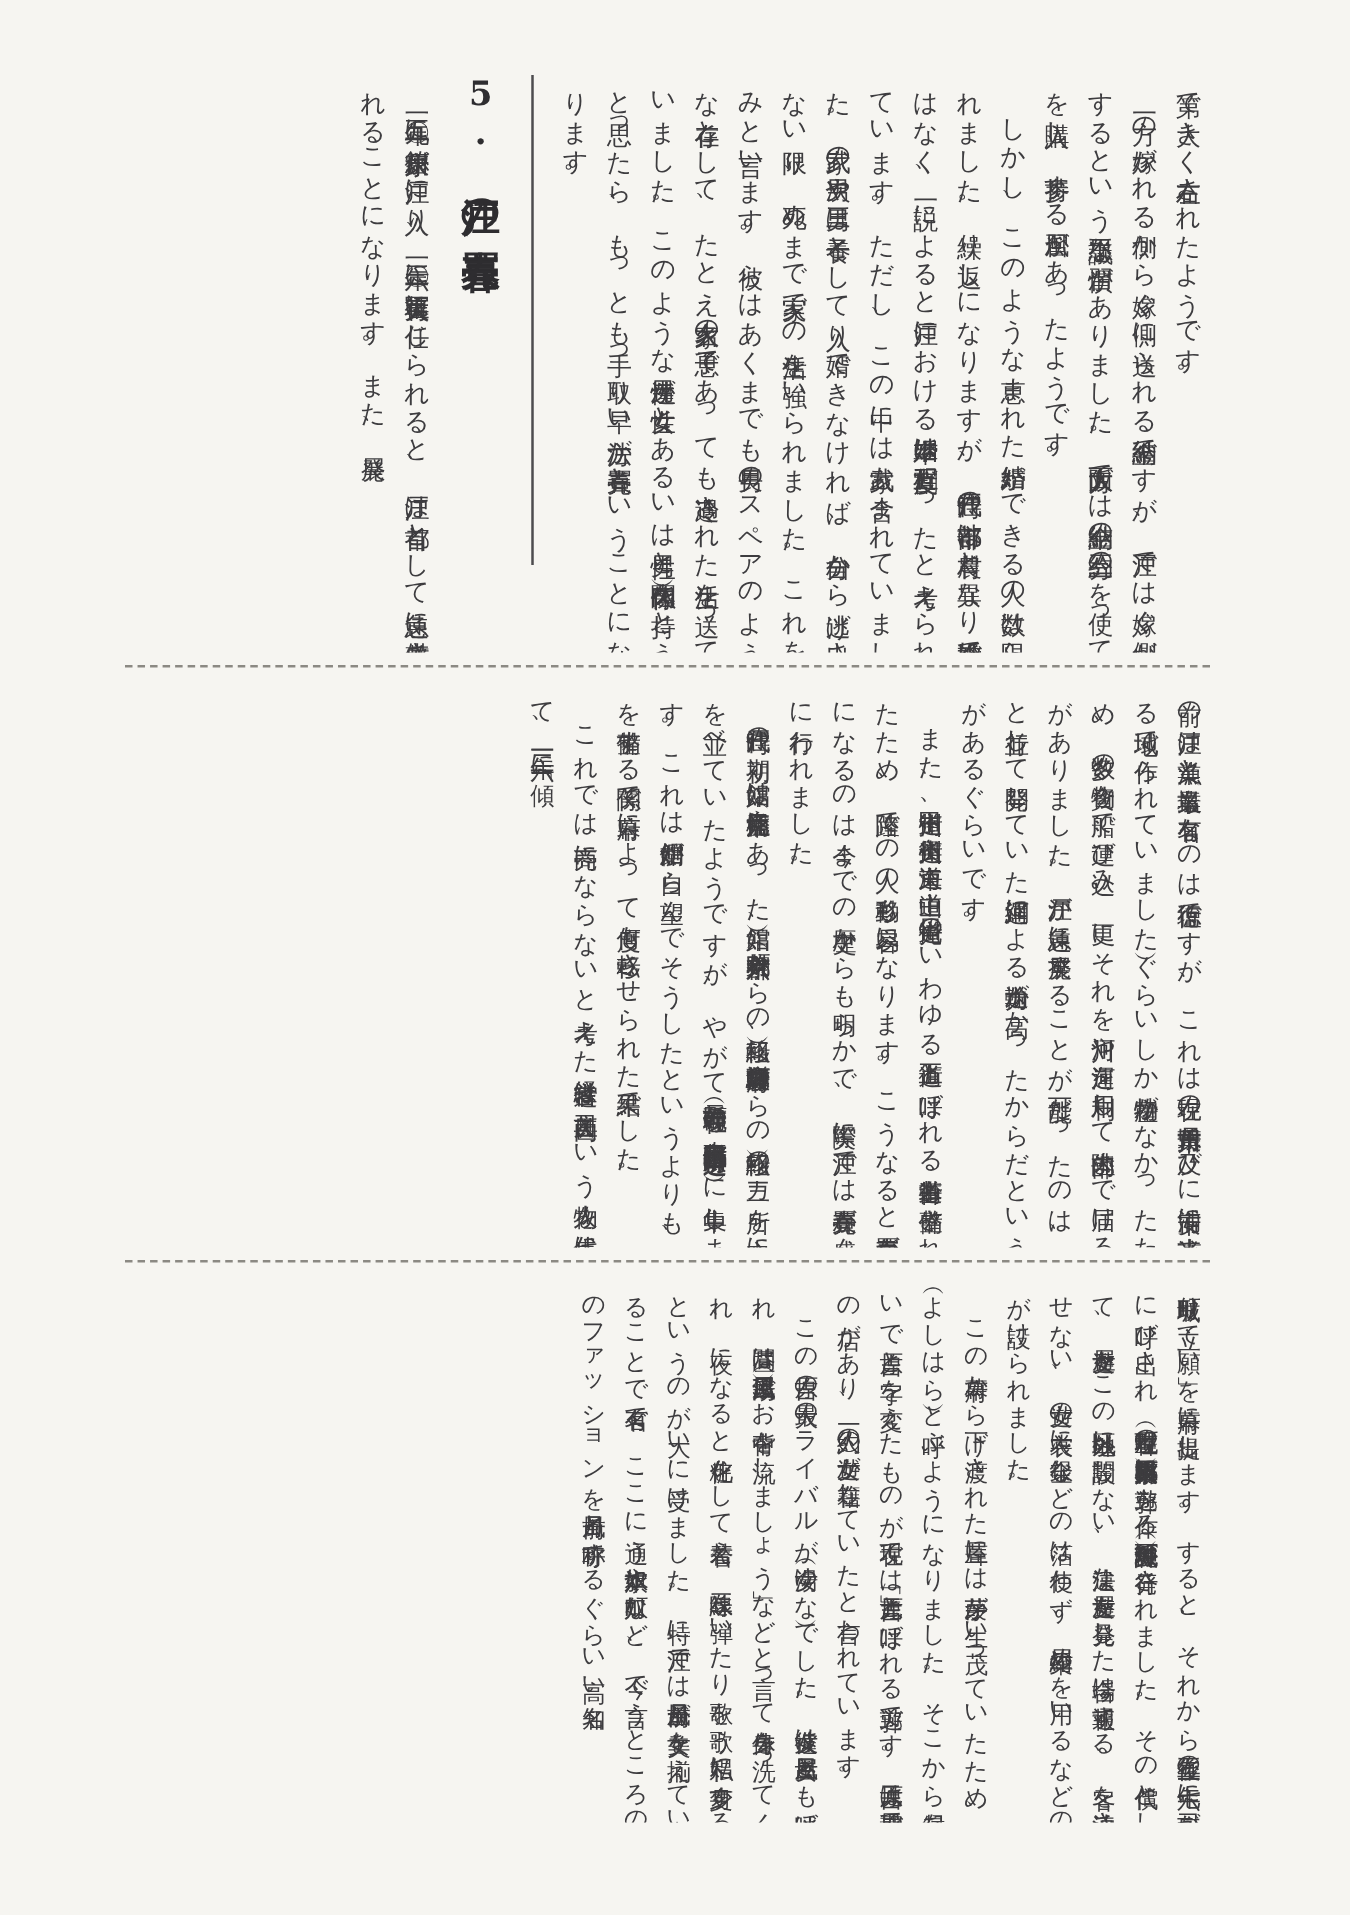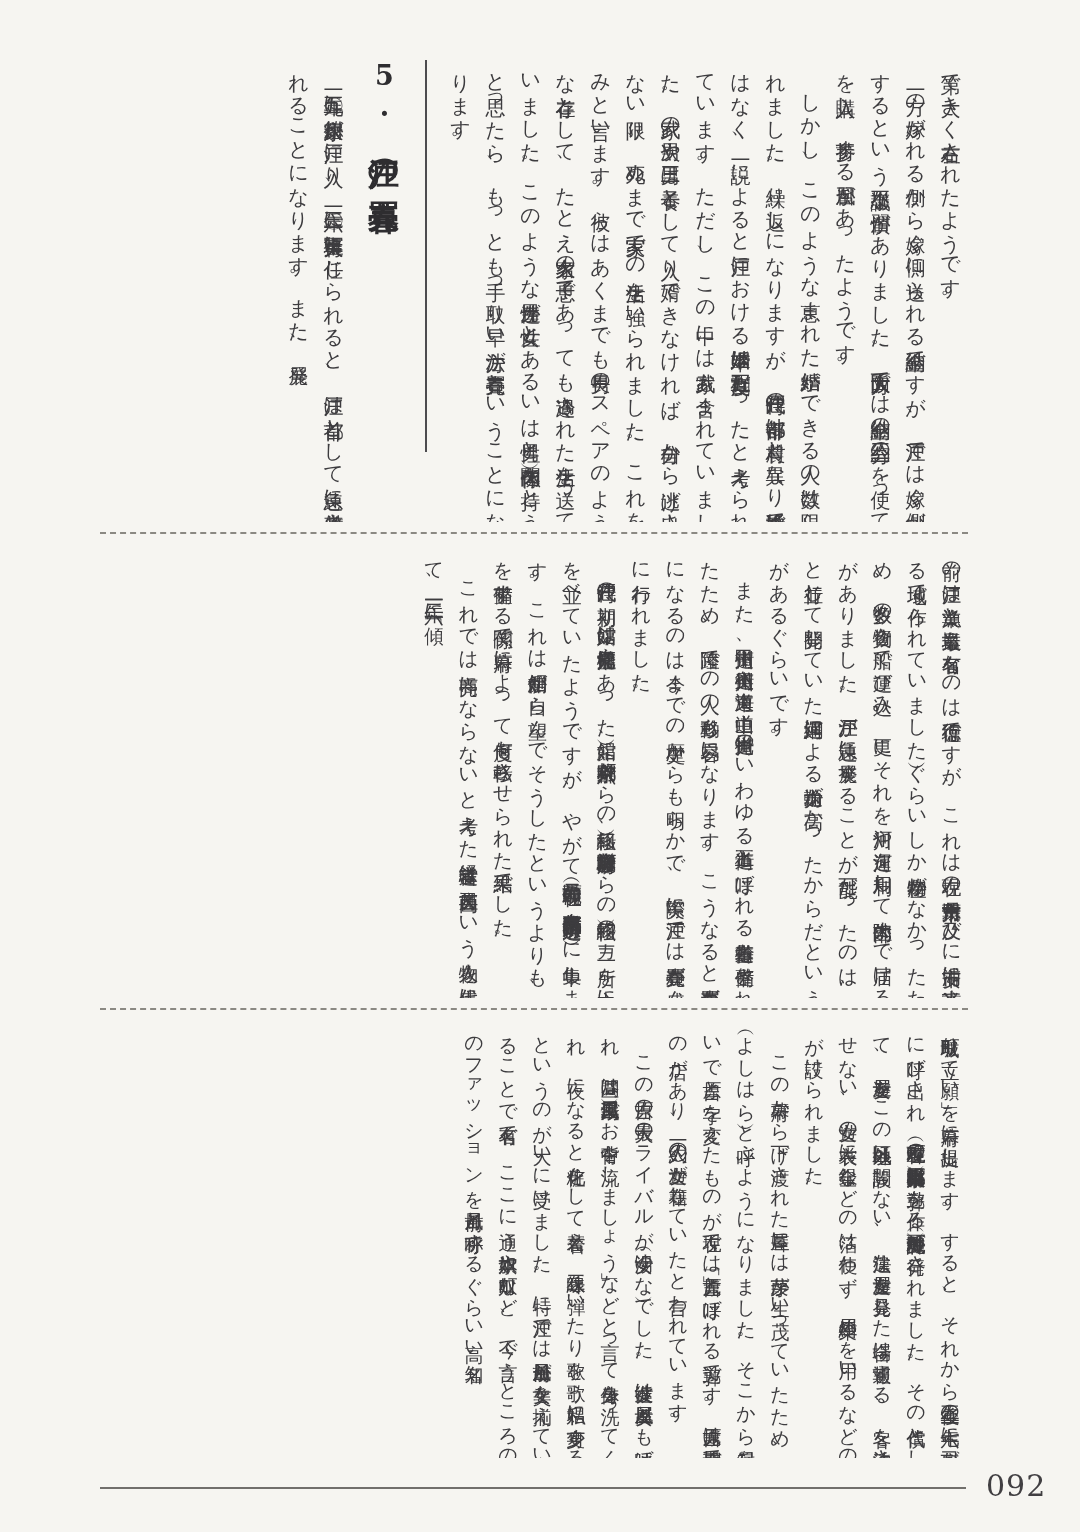--- a/index.html
+++ b/index.html
@@ -87,17 +87,13 @@
         <p class="indent">江戸時代の初期、娼館は常盤橋（元々江戸にあった娼館）、麹町（京都六条からの移転組）、鎌倉河岸（駿府弥勒町からの移転組）の三カ所を中心に軒を並べていたようですが、やがて元誓願寺前（現在の東京都千代田区神田須田町近辺？）に集中します。これは娼館側が自ら望んでそうしたというよりも、江戸を整備する関係で幕府によって何度も移転させられた結果でした。</p>
         <p class="indent">これでは商売にならないと考えた経営者達は庄司甚内という人物を代表に立て、一六一二年に「傾</p>
       </section>
     <hr class="dashed">
     <section class="tblock sec-bot">
         <p>城町取り立て願い」を幕府に提出します。すると、それから五年後の一六一七年に庄司が評定所に呼び出され、葺屋町（現在の東京都中央区日本橋人形町）に遊郭を作る許可（傾城町免許）が発行されました。その代償として、遊女屋をこの地区以外に開設しない、違法な遊女屋を発見した場合は通報する、客を連泊させない、遊女の衣裳に金銀などの箔は使わず、紺屋染めを用いるなどの条件が設けられました。</p>
         <p class="indent">この幕府から下げ渡された葺屋には葭茅が生い茂っていたため、葭原（よしはら）と呼ぶようになりました。そこから縁起を担いで吉原と字を変えたものが現在では「元吉原」と呼ばれる遊郭です。元吉原は最盛期で一六〇軒の店があり、約一〇〇〇人の遊女が在籍していたと言われています。</p>
         <p class="indent">この吉原の最大のライバルが湯女（ゆな）でした。彼女達は風呂屋女とも呼ばれ、昼間は風呂屋（銭湯）で「お背中を流しましょう」などと言って身体を洗ってくれ、夜になると化粧をして着替え、三味線を弾いたり歌を歌う私娼に変身するというのが大いに受けました。特に江戸では丹前風呂が美女を揃えていることで有名で、ここに通う旗本奴や町奴など、今で言うところの不良達のファッションを丹前風と呼称するぐらい高い知名</p>
       </section>
   </main>
-  <footer class="footer">
-    <span class="line"></span>
-    <span class="num">092</span>
-  </footer>
 </div>
 
 </body></html>

